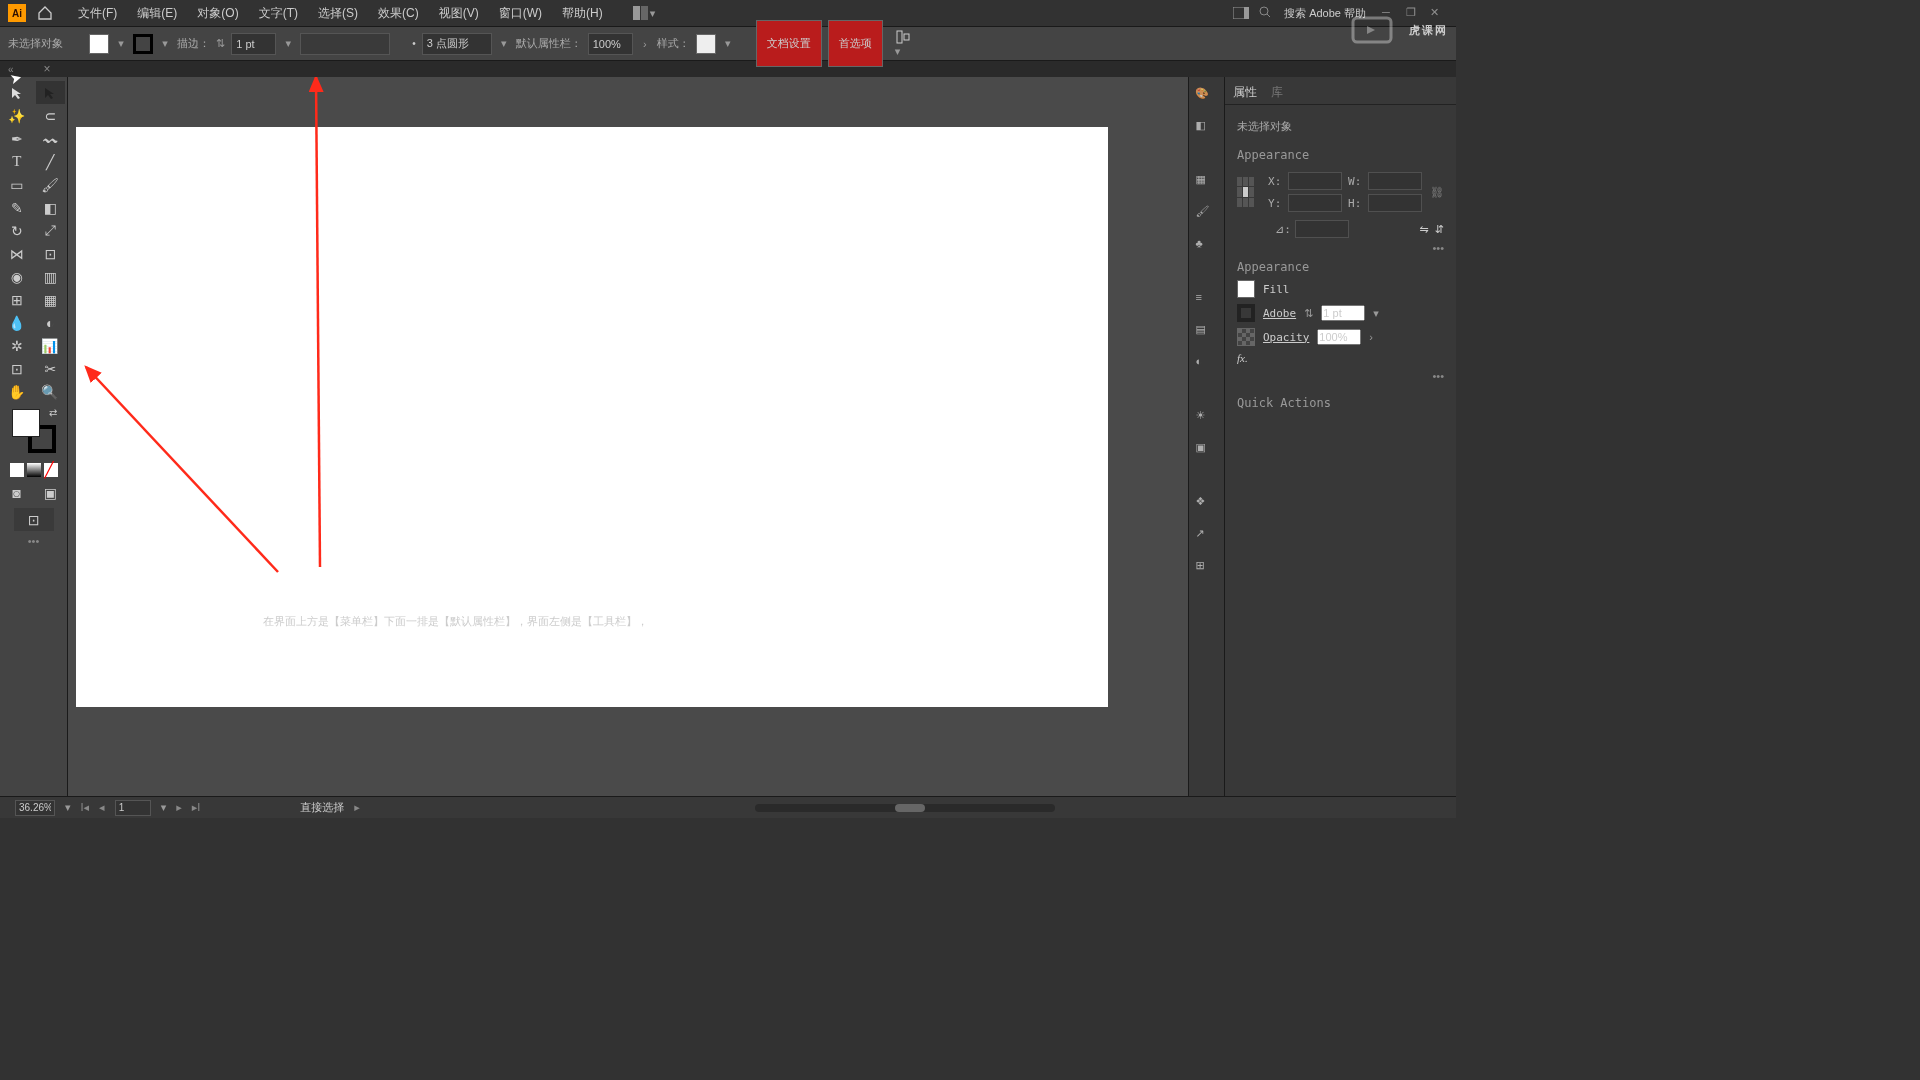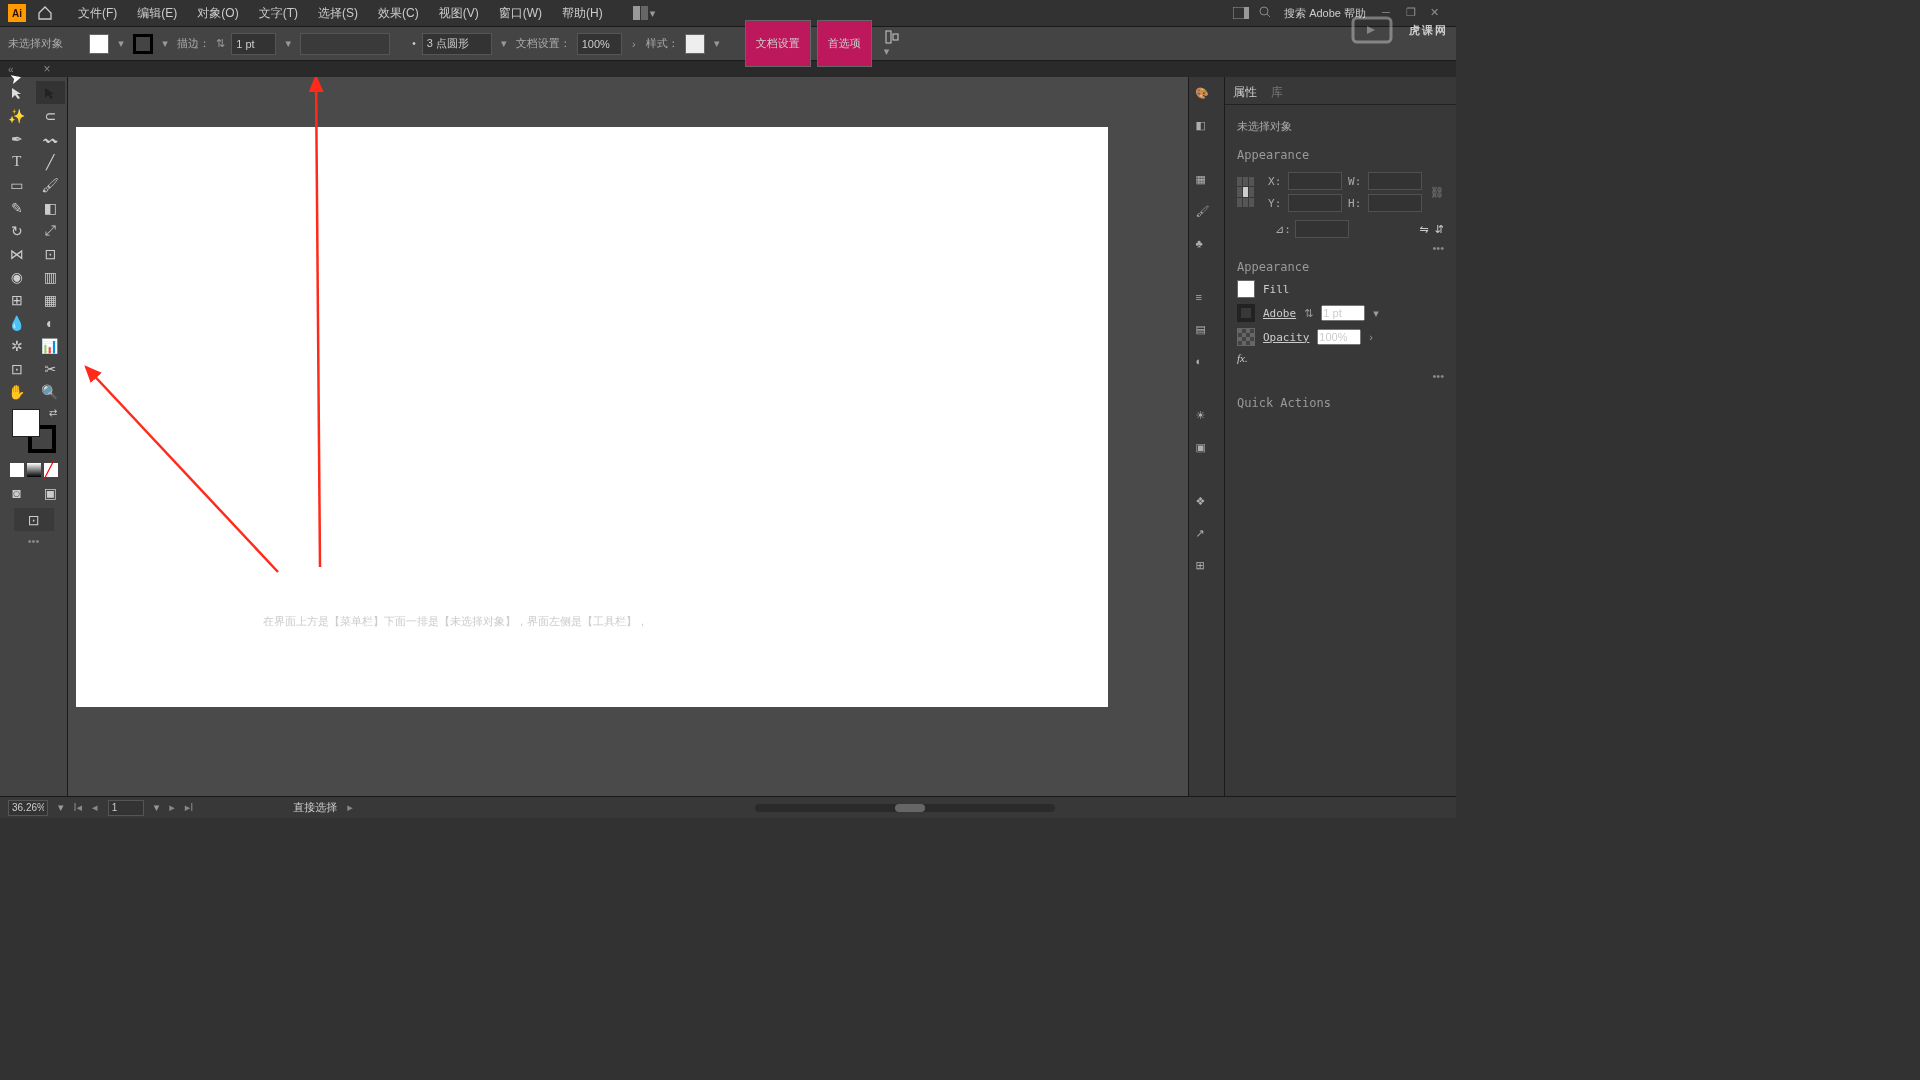--- a/index.html
+++ b/index.html
@@ -10,21 +10,21 @@
 .home-icon{width:18px;height:18px;margin-right:14px;display:flex;align-items:center;justify-content:center}
 .menu-item{padding:0 10px;cursor:pointer;font-size:12px}
 .menu-spacer{flex:1}
 .win-btn{width:18px;height:14px;margin-left:6px;opacity:.6}
 .optbar{height:34px;background:#444;display:flex;align-items:center;padding:0 8px;border-bottom:1px solid #1a1a1a;gap:6px}
 .opt-label{font-size:11px;color:#aaa}
 .swatch{width:20px;height:20px;border:1px solid #666;display:inline-block}
 .dd{width:12px;height:20px;display:flex;align-items:center;justify-content:center;color:#999}
 .opt-input{width:45px;height:22px;background:#333;border:1px solid #555;color:#ccc;padding:0 4px;font-size:11px}
 .opt-wide{width:90px}
-.opt-btn{padding:15px 10px;background:#be185d;border:1px solid #666;font-size:11px}
+.opt-btn{padding:15px 10px;background:#b91c1c;border:1px solid #666;font-size:11px}
 .tabbar{height:16px;background:#2a2a2a;display:flex;align-items:center;padding-left:8px}
 .main{position:absolute;top:77px;left:0;right:0;bottom:22px;display:flex}
 .toolbox{width:68px;background:#444;display:flex;flex-direction:column;padding:4px 0;border-right:1px solid #1a1a1a}
 .trow{display:flex}
 .tool{width:30px;height:23px;display:flex;align-items:center;justify-content:center;margin:0 2px;font-size:14px}
 .tool.active{background:#333}
 .fillstroke{position:relative;width:44px;height:44px;margin:6px auto}
 .fs-fill{position:absolute;width:28px;height:28px;background:#fff;border:1px solid #222;top:0;left:0}
 .fs-stroke{position:absolute;width:28px;height:28px;background:#444;border:4px solid #000;bottom:0;right:0}
 .colormodes{display:flex;justify-content:center;gap:3px;margin:4px 0}
@@ -41,21 +41,21 @@
 .ptab.inactive{color:#777}
 .psec{padding:8px 12px;font-size:11px}
 .psec-title{color:#999;margin:6px 0;font-family:monospace;font-size:12px}
 .tgrid{display:flex;align-items:center;gap:6px;margin:4px 0}
 .tgrid .glab{width:14px;color:#aaa;font-family:monospace}
 .tgrid .gval{width:54px;height:18px;background:#333;border:1px solid #505050;color:#666;font-size:10px;padding:0 4px}
 .ref9{width:30px;height:30px;display:grid;grid-template-columns:repeat(3,1fr);grid-template-rows:repeat(3,1fr);gap:1px;margin-right:6px}
 .ref9 span{background:#555}
 .app-row{display:flex;align-items:center;gap:8px;margin:6px 0}
 .app-sw{width:18px;height:18px;border:1px solid #666}
-.statusbar{position:absolute;bottom:0;left:0;right:0;height:22px;background:#383838;display:flex;align-items:center;padding:0 8px;gap:10px;font-size:11px;border-top:1px solid #1a1a1a}
+.statusbar{position:absolute;bottom:0;left:0;right:0;height:22px;background:#383838;display:flex;align-items:center;padding:0 15px;gap:10px;font-size:11px;border-top:1px solid #1a1a1a}
 .sb-input{width:40px;height:16px;background:#333;border:1px solid #555;color:#ccc;font-size:10px;padding:0 3px}
 .watermark{position:absolute;right:8px;top:14px;font-size:30px;color:rgba(255,255,255,.35);font-weight:bold;letter-spacing:2px;display:flex;align-items:center;gap:16px}
 .watermark svg{opacity:.35}
 .search-box{display:flex;gap:13px;font-size:11px;color:#888}
 .cursor{position:absolute;top:70px;left:10px;font-size:14px;color:#fff;z-index:50;transform:rotate(-15deg)}
 .dots{text-align:center;color:#888;padding:4px}
 svg{display:block}
 </style>
 </head>
 <body>
@@ -116,21 +116,21 @@
       <span class="dd">▾</span>
   <span class="opt-label">描边：</span>
   <span style="color:#999">⇅</span>
   <input class="opt-input" value="1 pt" style="">
       <span class="dd">▾</span>
   <input class="opt-input opt-wide" style="background: rgb(58, 58, 58);">
   <div style="width:10px"></div>
   <span style="font-size:10px">•</span>
   <input class="opt-input" style="width: 70px;" value="3 点圆形">
       <span class="dd">▾</span>
-  <span class="opt-label">文档设置：</span>
+  <span class="opt-label">默认属性栏：</span>
   <input class="opt-input" value="100%" style="">
   <span class="dd">›</span>
   <span class="opt-label">样式：</span>
   <span class="swatch" style="background:#eee"></span>
       <span class="dd">▾</span>
   <div style="width:10px"></div>
   <button class="opt-btn">文档设置</button>
   <button class="opt-btn">首选项</button>
   <div style="margin-left:6px"><svg width="18" height="16">
           <rect x="2" y="2" width="5" height="12" fill="none" stroke="#ccc"></rect>
@@ -240,21 +240,21 @@
       <defs>
             <marker id="ah" markerWidth="8" markerHeight="8" refX="6" refY="3" orient="auto">
               <path d="M0,0 L7,3 L0,6 Z" fill="#ff2a1a"></path>
             </marker>
           </defs>
       <line x1="252" y1="490" x2="248" y2="0" stroke="#ff2a1a" stroke-width="2.5" marker-end="url(#ah)"></line>
       <line x1="210" y1="495" x2="18" y2="290" stroke="#ff2a1a" stroke-width="2.5" marker-end="url(#ah)"></line>
     </svg>
 
     <div class="anno-text">
-      <div>在界面上方是【菜单栏】下面一排是【未选择对象】，界面左侧是【工具栏】，</div>
+      <div>在界面上方是【菜单栏】下面一排是【默认属性栏】，界面左侧是【工具栏】，</div>
     </div>
   </div>
 
   <div class="dock">
     <div class="dock-icon">🎨</div>
     <div class="dock-icon">◧</div>
     <div style="height:12px"></div>
     <div class="dock-icon">▦</div>
     <div class="dock-icon">🖌</div>
     <div class="dock-icon">♣</div>

